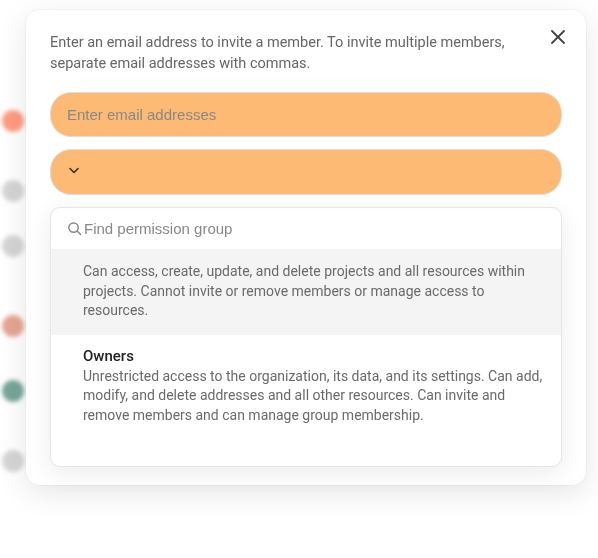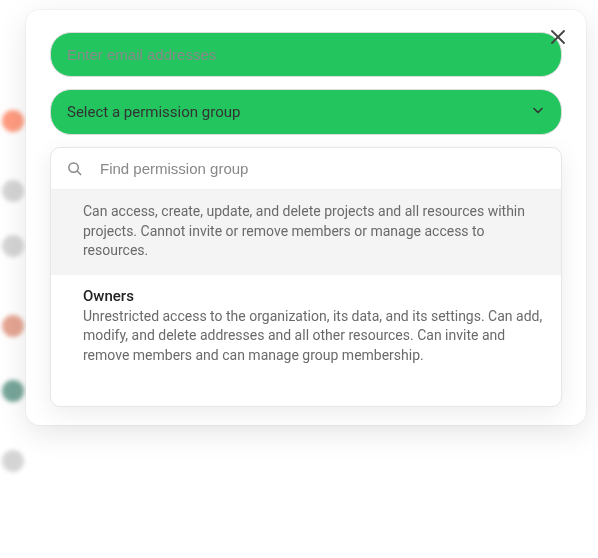--- a/index.html
+++ b/index.html
@@ -42,21 +42,21 @@
     color: #666;
     line-height: 1.45;
     margin-bottom: 18px;
     max-width: 500px;
   }
 
   .field {
     width: 100%;
     border: 1px solid #ddd;
     border-radius: 21px;
-    background: #22c55e;
+    background: #fdba74;
     margin-bottom: 12px;
   }
 
   .email-input {
     width: 100%;
     border: none;
     background: transparent;
     padding: 13px 16px;
     font-size: 15px;
     color: #333;
@@ -80,21 +80,21 @@
     border: 1px solid #e6e6e6;
     border-radius: 10px;
     box-shadow: 0 6px 24px rgba(0,0,0,0.08);
     background: #fff;
     overflow: hidden;
   }
 
   .search-row {
     display: flex;
     align-items: center;
-    gap: 18px;
+    gap: 2px;
     padding: 12px 16px;
     border-bottom: 1px solid #f1f1f1;
   }
   .search-icon { color: #888; display: flex; }
   .search-icon svg { width: 15px; height: 15px; }
   .search-input {
     flex: 1;
     border: none;
     outline: none;
     font-size: 15px;
@@ -136,28 +136,28 @@
 
   <button class="close-btn">
     <span>
       <svg viewBox="0 0 14 14" fill="none" stroke="currentColor" stroke-width="1.8" stroke-linecap="round">
         <line x1="1" y1="1" x2="13" y2="13"></line>
           <line x1="13" y1="1" x2="1" y2="13"></line>
       </svg>
     </span>
   </button>
 
+  <p class="subtitle">Enter an email address to invite a member. To invite multiple members, separate email addresses with commas.</p>
 
   <div class="field">
     <input type="text" class="email-input" placeholder="Enter email addresses" style="">
   </div>
 
   <div class="field">
     <div class="select-row">
-      <span>Select a permission group</span>
       <span class="chev">
         <svg viewBox="0 0 14 14" fill="none" stroke="currentColor" stroke-width="1.6" stroke-linecap="round" stroke-linejoin="round">
           <polyline points="3 5.5 7 9.5 11 5.5"></polyline>
         </svg>
       </span>
     </div>
   </div>
 
   <div class="dropdown">
     <div class="search-row">

